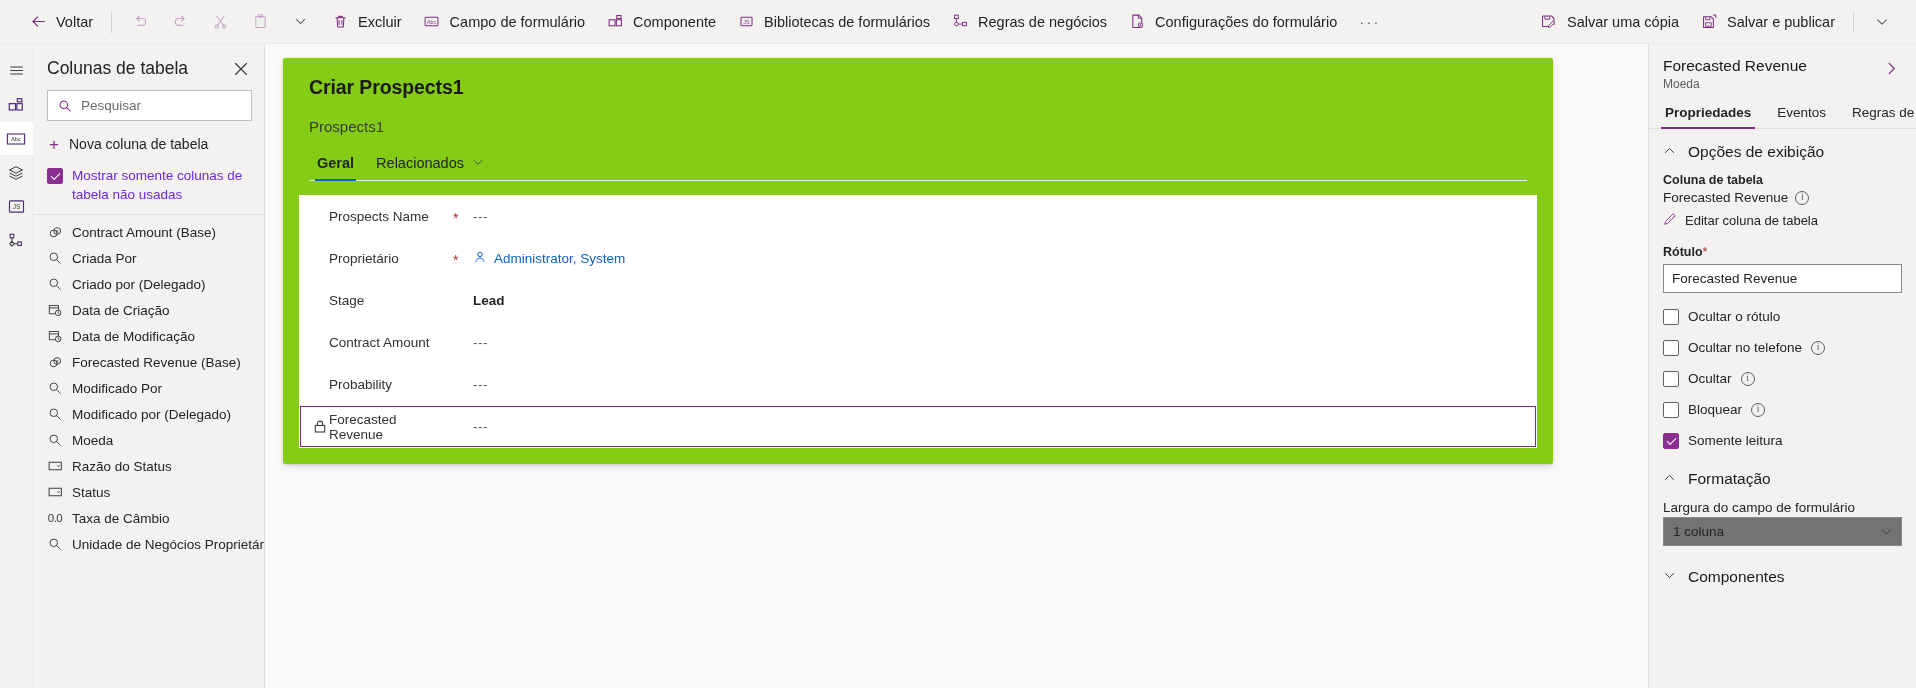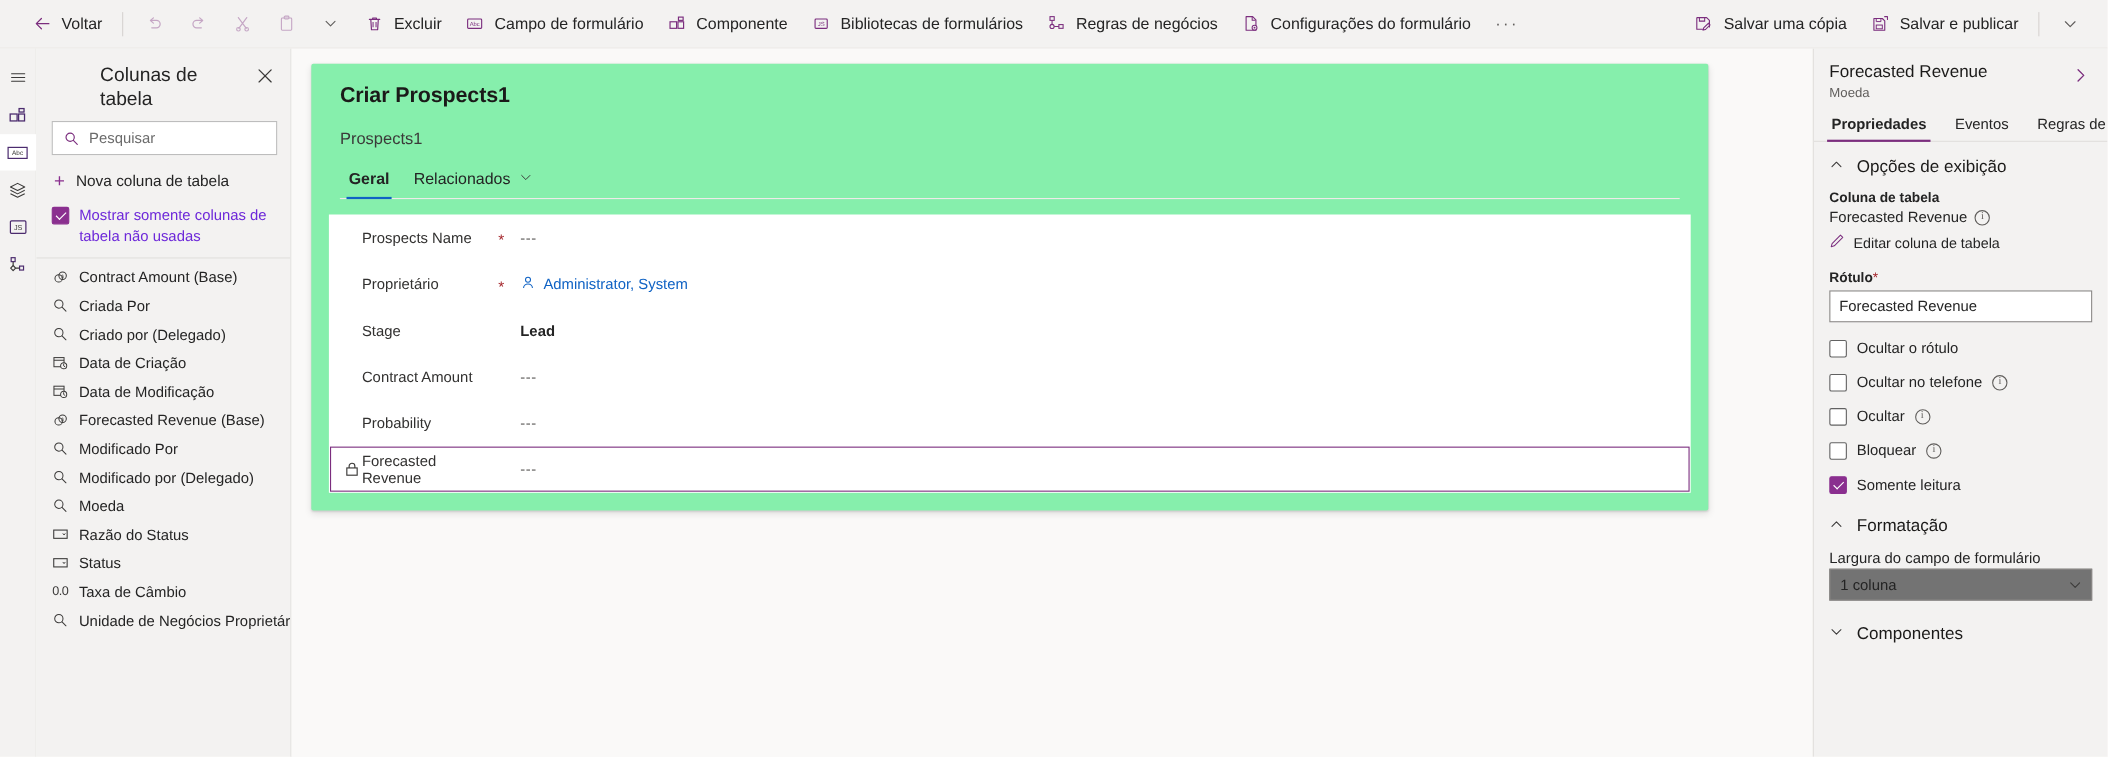--- a/index.html
+++ b/index.html
@@ -57,21 +57,21 @@
     width: 232px; min-width: 232px;
     background: #f3f2f1;
     border-right: 1px solid #e1dfdd;
     display: flex; flex-direction: column;
     overflow: hidden;
   }
   .tcp-header {
     display: flex; align-items: flex-start; justify-content: space-between;
     padding: 14px 12px 8px 14px;
   }
-  .tcp-title { font-size: 17.5px; color: #242424; font-weight: 400; margin-left: 44px; }
+  .tcp-title { font-size: 17.5px; color: #242424; font-weight: 400; }
   .tcp-close { width: 22px; height: 22px; display: flex; align-items: center; justify-content: center; cursor: pointer; color: #444; }
   .searchbox {
     margin: 2px 12px 0 14px;
     height: 31px;
     background: #ffffff;
     border: 1px solid #bdbdbd;
     display: flex; align-items: center;
     padding: 0 6px 0 8px;
   }
   .searchbox .sico { display: flex; align-items: center; justify-content: center; width: 18px; flex: 0 0 18px; }
@@ -114,21 +114,21 @@
   .cico-num { font-size: 11.5px; color: #3b3a39; letter-spacing: -.5px; }
 
   
   .canvas {
     flex: 1; min-width: 0;
     background: #faf9f8;
     padding: 14px 18px 0 18px;
     overflow: hidden;
   }
   .formcard {
-    background: #86efac;
+    background: #84cc16;
     box-shadow: 0 .6px 1.8px rgba(0,0,0,.10), 0 3px 7px rgba(0,0,0,.10);
     border-radius: 2px;
     max-width: 1270px;
   }
   .fc-head { padding: 18px 26px 0 26px; }
   .fc-title { font-size: 19.5px; font-weight: 600; color: #1b1a19; letter-spacing: -.1px; }
   .fc-sub { font-size: 15px; color: #3b3a39; margin-top: 19px; }
   .fc-tabs { display: flex; align-items: flex-end; gap: 6px; margin-top: 14px; border-bottom: 1px solid #edebe9; }
   .fc-tab {
     position: relative; padding: 6px 8px 9px 8px;

